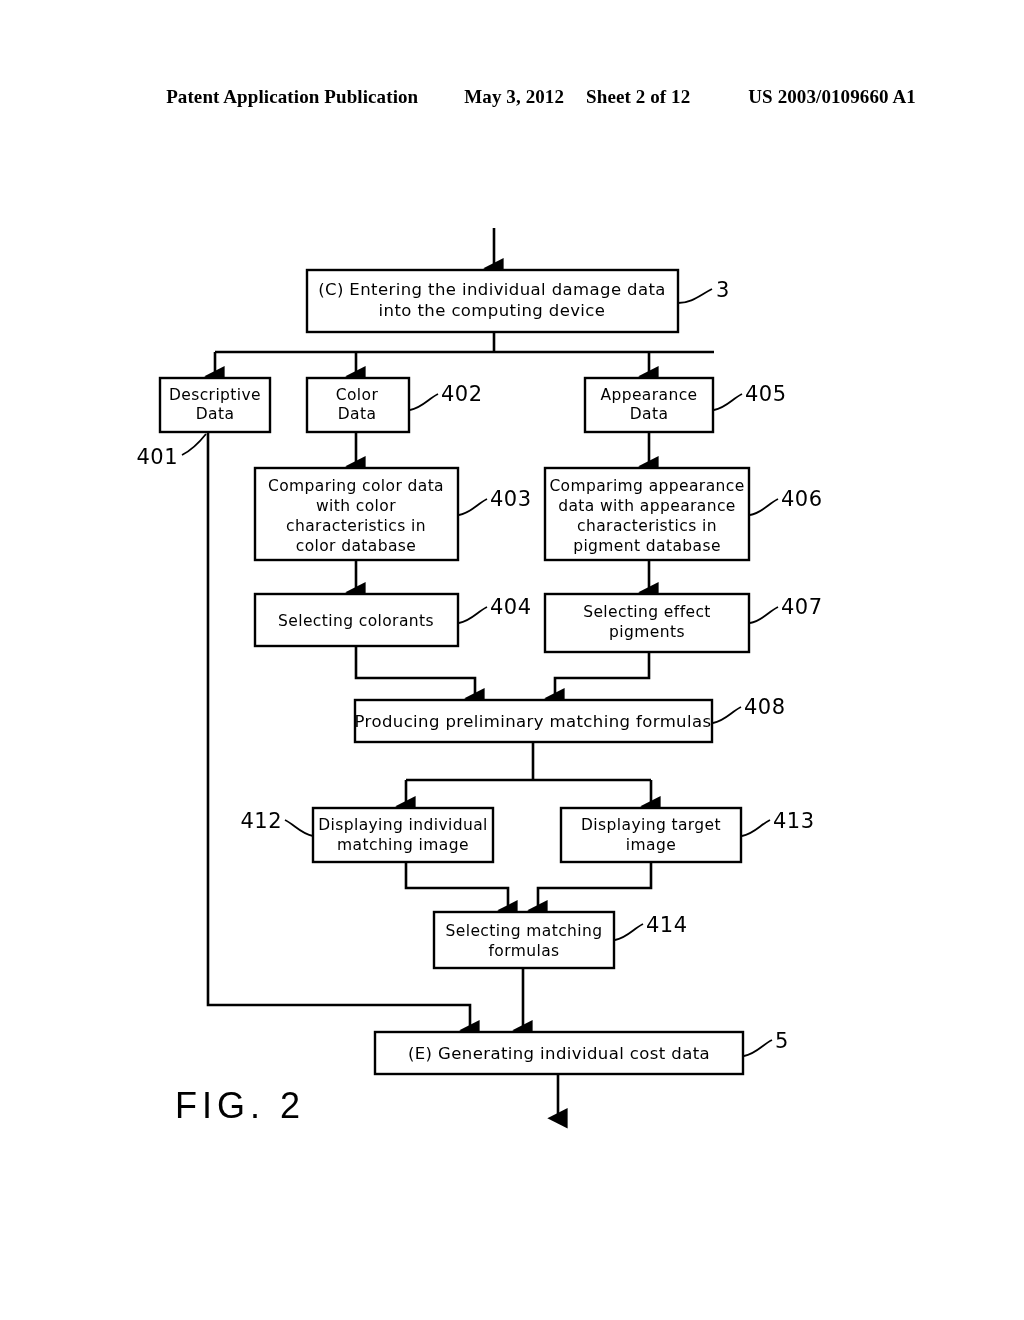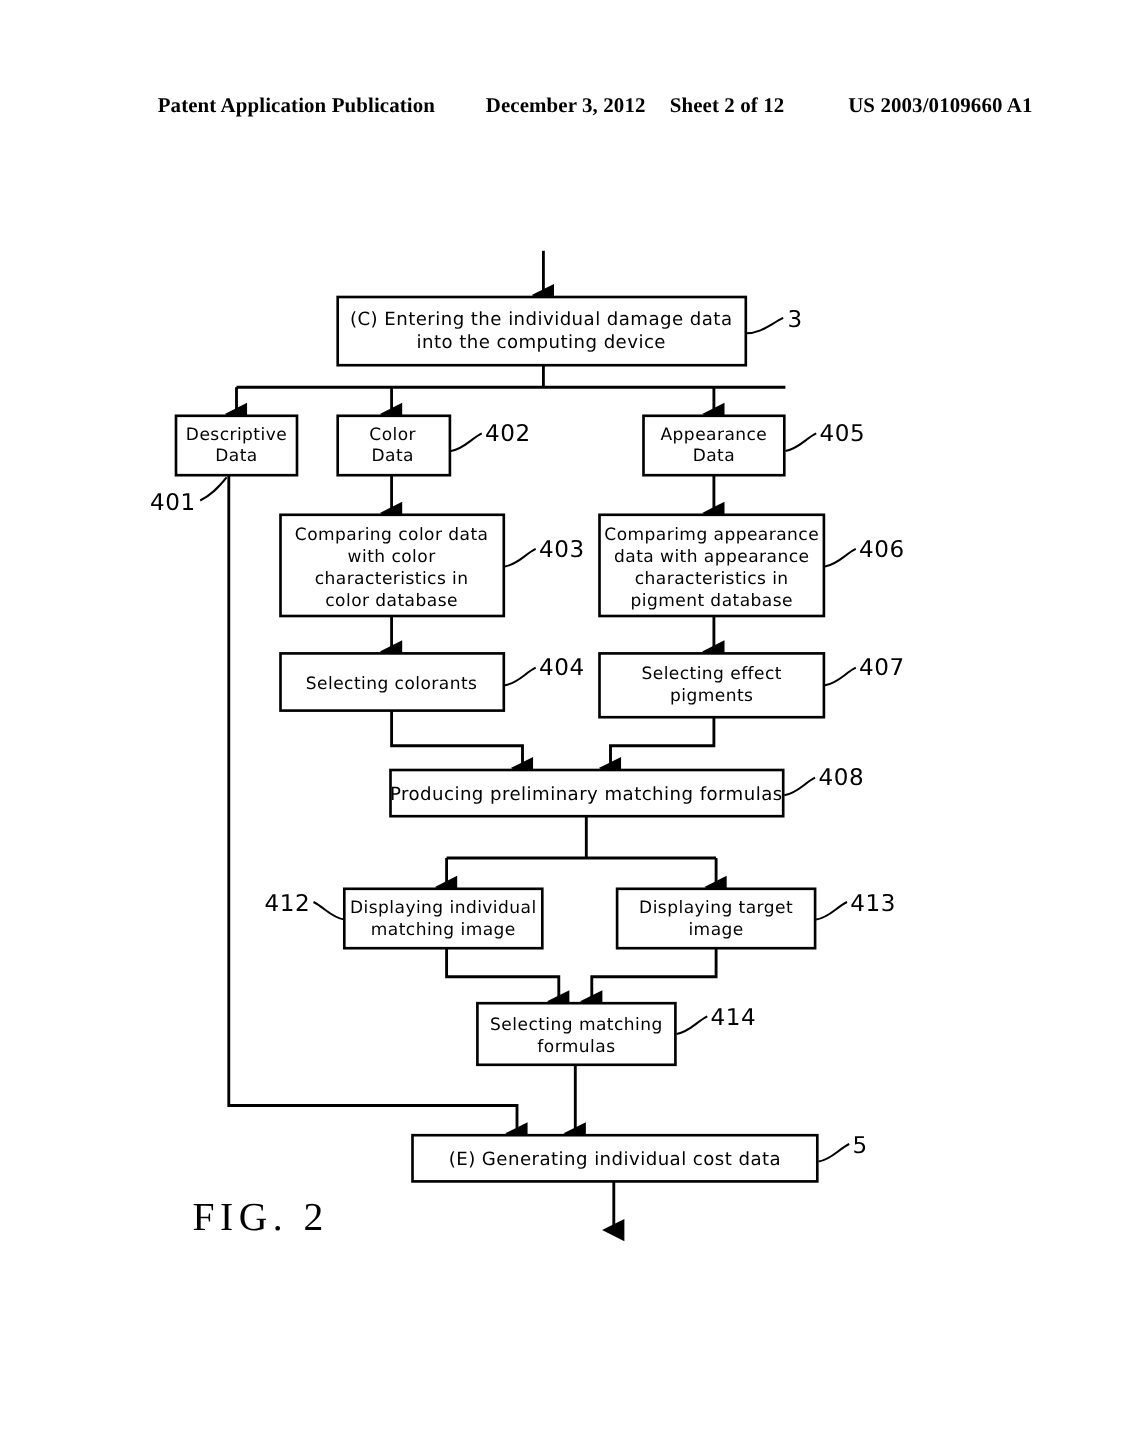--- a/index.html
+++ b/index.html
@@ -35,21 +35,21 @@
   .patent-header .seg { display: inline-block; }
   .gap-lg { width: 46px; display: inline-block; }
   .gap-md { width: 22px; display: inline-block; }
   .gap-xl { width: 58px; display: inline-block; }
 
   
   .fig-caption {
     position: absolute;
     left: 175px;
     top: 1085px;
-    font-family: Liberation Serif, serif;
+    font-family: Liberation Sans, sans-serif;
     font-size: 36px;
     letter-spacing: 5px;
     font-weight: 400;
   }
 
   
   #diagram {
     position: absolute;
     left: 0;
     top: 0;
@@ -86,21 +86,21 @@
     stroke-width: 1.8;
     fill: none;
   }
 </style>
 </head>
 <body>
 
 <div class="patent-header">
   <span class="seg">Patent Application Publication</span>
   <span class="gap-lg"></span>
-  <span class="seg">December 3, 2012</span>
+  <span class="seg">May 3, 2012</span>
   <span class="gap-md"></span>
   <span class="seg">Sheet 2 of 12</span>
   <span class="gap-xl"></span>
   <span class="seg">US 2003/0109660 A1</span>
 </div>
 
 <div class="fig-caption">FIG. 2</div>
 
 <svg id="diagram" viewBox="0 0 1024 1320">
   <defs>

